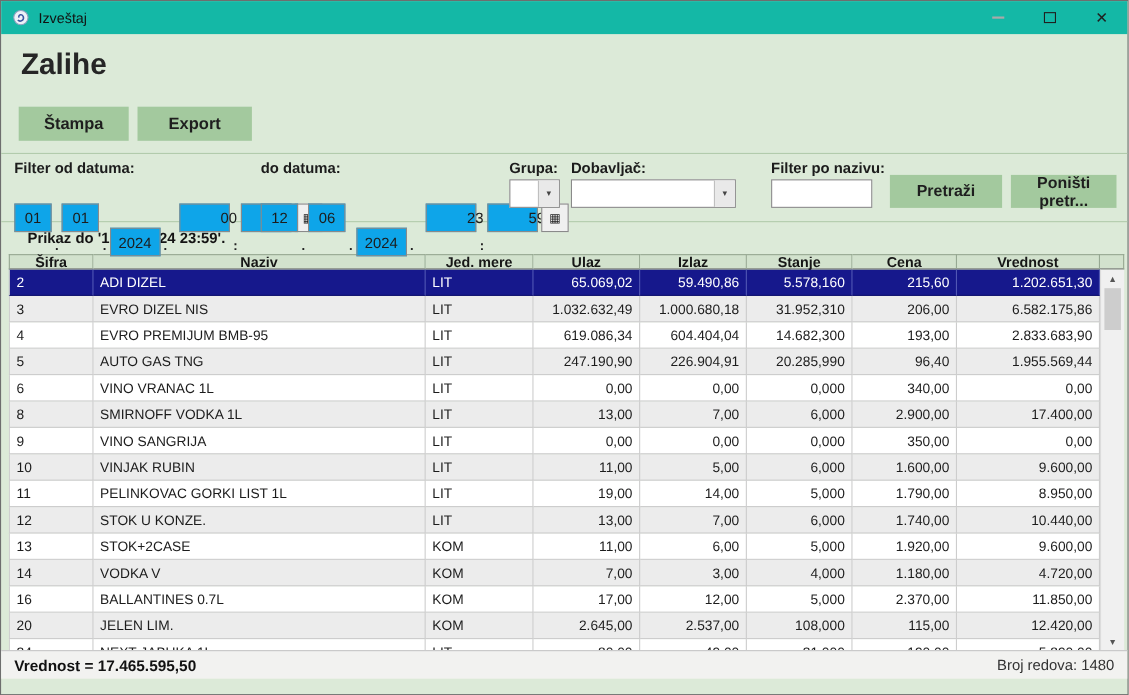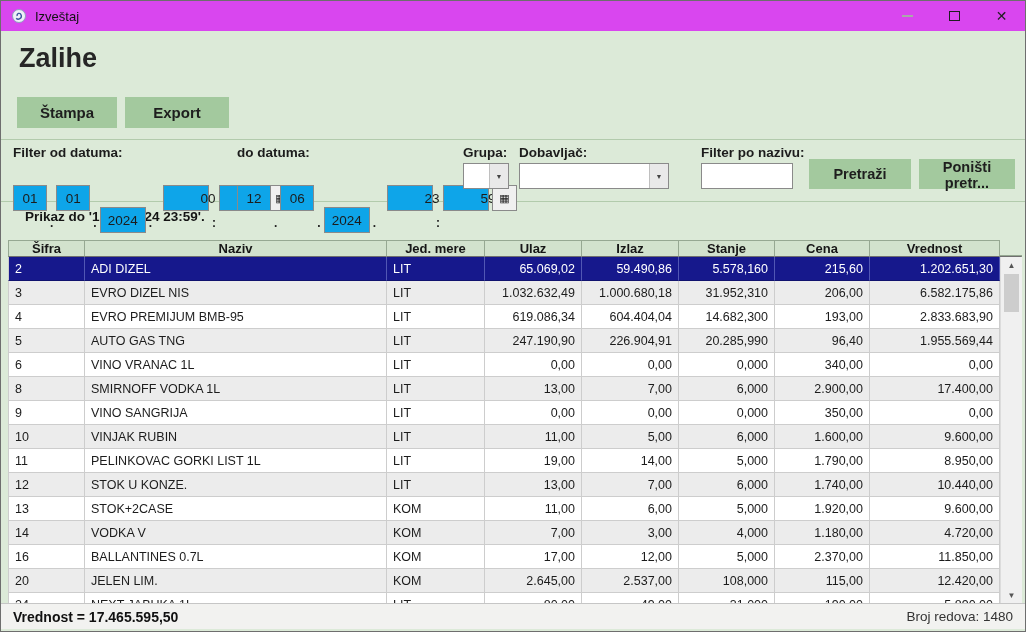--- a/index.html
+++ b/index.html
@@ -2,21 +2,21 @@
 <html style="--green-bg: #dcead8; --green-btn: #a3c99e; --green-header: #d2e2cd; --divider: #b2cbac; --navy: #16188c; --alt-row: #ececec; --grid-line: #cdcdcd;"><head>
 <meta charset="utf-8">
 <style>
   * { box-sizing: border-box; margin: 0; padding: 0; font-family: "Liberation Sans", sans-serif; }
   html,body { background:#999; }
   .window {
     width: 1026px; height: 632px; position: relative; overflow: hidden;
     border: 1px solid #6e6e6e; background: var(--green-bg, #dcead8);
   }
   
-  .titlebar { height: 30px; background:#d946ef; display:flex; align-items:center; padding-left:10px; gap:8px; }
+  .titlebar { height: 30px; background:#14b8a6; display:flex; align-items:center; padding-left:10px; gap:8px; }
   .app-title { font-size: 13px; color:#111; }
   .win-controls { margin-left:auto; display:flex; height:100%; }
   .win-btn { width:47px; height:100%; display:flex; align-items:center; justify-content:center; background:transparent; border:none; cursor:pointer; }
   .glyph-min { width:11px; height:2px; background:#a9a9a9; display:block; }
   .glyph-max { width:11px; height:10px; border:1.5px solid #1f1f1f; display:block; }
   .glyph-close { font-size:14px; color:#1f1f1f; line-height:1; }
   
   .band { height:109px; position:relative; border-bottom:1px solid var(--divider,#b2cbac); }
   .page-title { position:absolute; left:18px; top:12px; font-size:27px; font-weight:bold; color:#262626; }
   .band-buttons { position:absolute; left:16px; top:66px; display:flex; gap:8px; }
@@ -43,21 +43,21 @@
   .combo-dob { width:150px; }
   .naz-input { width:92px; height:26px; border:1px solid #8a8a8a; background:#fff; font-size:13px; padding:0 4px; }
   .fbtn { position:absolute; top:19px; height:30px; }
   .btn-search { left:808px; width:102px; font-size:14.5px; }
   .btn-clear { left:918px; width:96px; font-size:14.5px; }
   
   .statusline { height:29px; display:flex; align-items:center; padding-left:24px;
                 font-weight:bold; font-size:13.5px; color:#141414; }
   
   .grid-area { padding-left:7px; }
-  .grid-header { display:flex; height:26px;align-items:flex-end; }
+  .grid-header { display:flex; height:14px; }
   .hcell { background:var(--green-header,#d2e2cd); border-right:1px solid #96a892; border-top:1px solid #96a892;
            border-bottom:1px solid #6f6f6f; display:flex; align-items:center; justify-content:center;
            font-weight:bold; font-size:13px; color:#161616; flex:none; cursor:pointer; }
   .hcell:first-child { border-left:1px solid #96a892; }
   .hcell.stub { width:22px; cursor:default; }
   .c0{width:77px;} .c1{width:302px;} .c2{width:98px;} .c3{width:97px;}
   .c4{width:97px;} .c5{width:96px;} .c6{width:95px;} .c7{width:130px;}
   .grid-body { display:flex; height:346px; overflow:hidden; }
   .rows { width:992px; overflow:hidden; }
   .row { display:flex; height:24px; background:#fff; cursor:pointer; }

